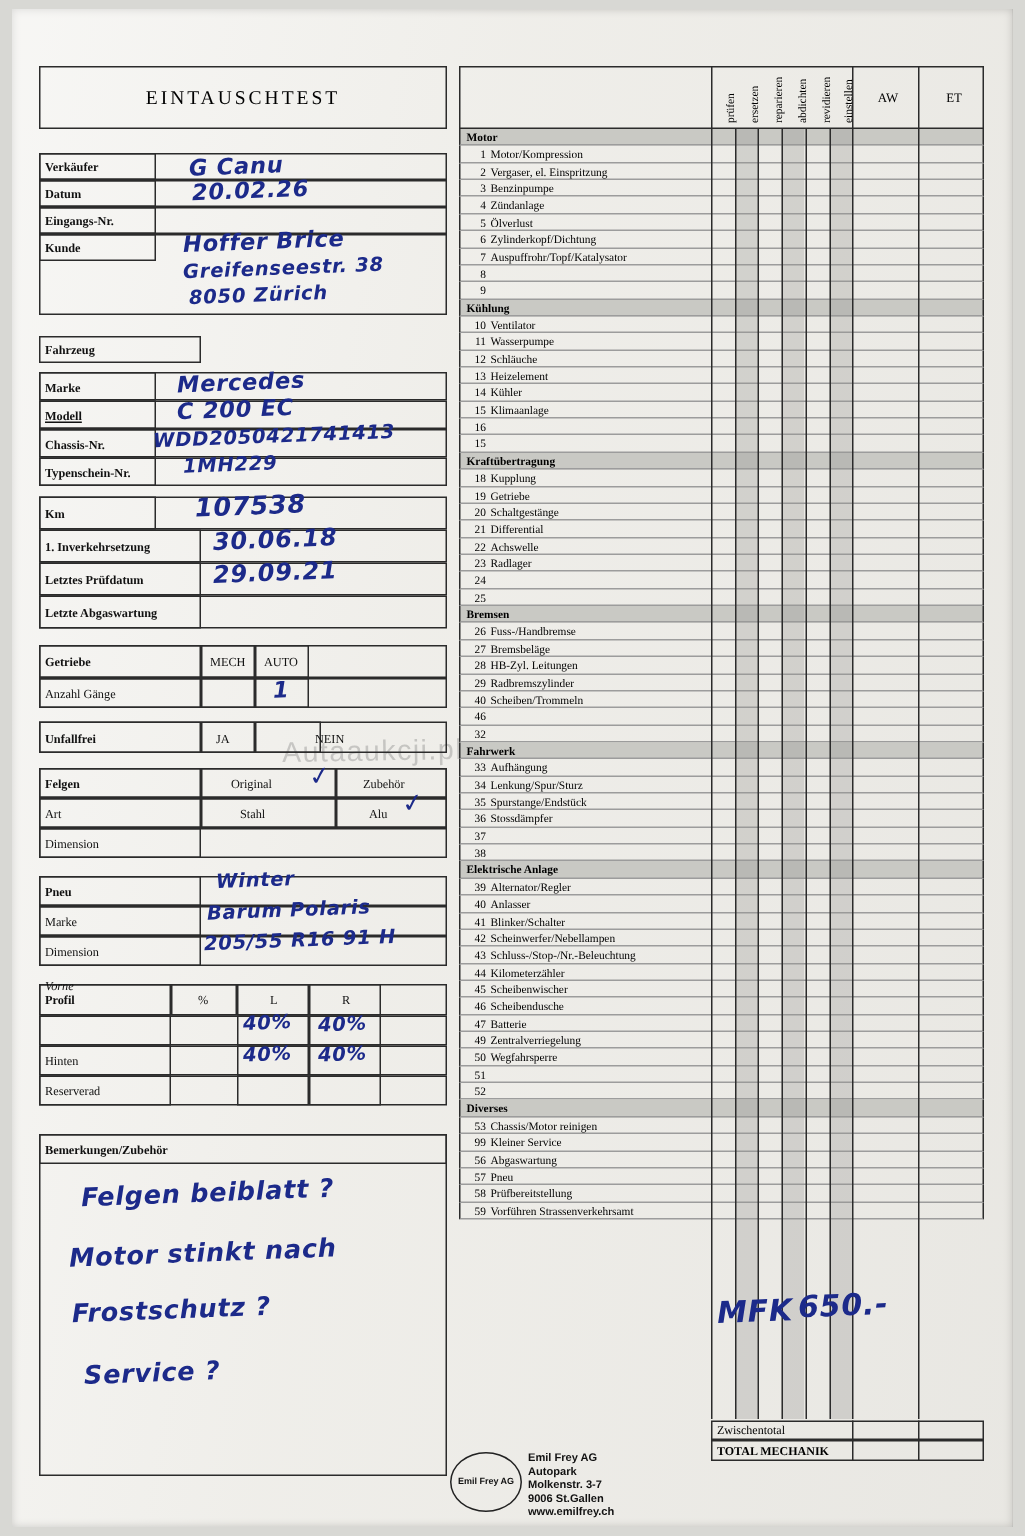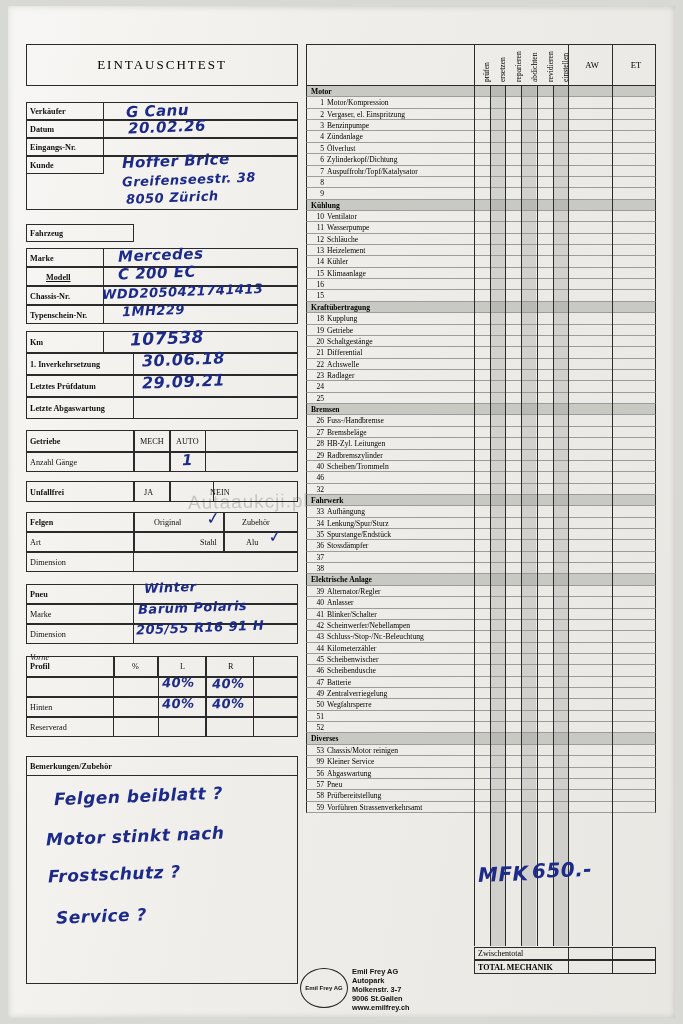--- a/index.html
+++ b/index.html
@@ -142,21 +142,21 @@
       <div class="bx" style="left:0;top:180px;width:108px;height:18px;"></div>
       <div class="lbl" style="left:4px;top:185px;font-weight:bold;">Fahrzeug</div>
 
       <div class="bx" style="left:0;top:204px;width:272px;height:19px;"></div>
       <div class="bx" style="left:0;top:204px;width:78px;height:19px;"></div>
       <div class="lbl" style="left:4px;top:210px;font-weight:bold;">Marke</div>
       <div class="hand big" style="left:92px;top:202px;">Mercedes</div>
 
       <div class="bx" style="left:0;top:223px;width:272px;height:19px;"></div>
       <div class="bx" style="left:0;top:223px;width:78px;height:19px;"></div>
-      <div class="lbl" style="left:20px;top:229px;font-weight:bold;text-decoration:underline;">Modell</div>
+      <div class="lbl" style="left:4px;top:229px;font-weight:bold;text-decoration:underline;">Modell</div>
       <div class="hand big" style="left:92px;top:220px;">C 200 EC</div>
 
       <div class="bx" style="left:0;top:242px;width:272px;height:19px;"></div>
       <div class="bx" style="left:0;top:242px;width:78px;height:19px;"></div>
       <div class="lbl" style="left:4px;top:248px;font-weight:bold;">Chassis-Nr.</div>
       <div class="hand mid" style="left:76px;top:240px;">WDD2050421741413</div>
 
       <div class="bx" style="left:0;top:261px;width:272px;height:19px;"></div>
       <div class="bx" style="left:0;top:261px;width:78px;height:19px;"></div>
       <div class="lbl" style="left:4px;top:267px;font-weight:bold;">Typenschein-Nr.</div>
@@ -211,21 +211,21 @@
       <div class="lbl" style="left:4px;top:474px;font-weight:bold;">Felgen</div>
       <div class="lbl" style="left:128px;top:474px;">Original</div>
       <div class="lbl" style="left:216px;top:474px;">Zubehör</div>
       <div class="chk" style="left:180px;top:464px;">✓</div>
 
       <div class="bx" style="left:0;top:488px;width:272px;height:20px;"></div>
       <div class="bx" style="left:0;top:488px;width:108px;height:20px;"></div>
       <div class="bx" style="left:108px;top:488px;width:90px;height:20px;"></div>
       <div class="bx" style="left:198px;top:488px;width:74px;height:20px;"></div>
       <div class="lbl" style="left:4px;top:494px;">Art</div>
-      <div class="lbl" style="left:134px;top:494px;margin-left:40px;">Stahl</div>
+      <div class="lbl" style="left:134px;top:494px;">Stahl</div>
       <div class="lbl" style="left:220px;top:494px;">Alu</div>
       <div class="chk" style="left:242px;top:482px;">✓</div>
 
       <div class="bx" style="left:0;top:508px;width:272px;height:20px;"></div>
       <div class="bx" style="left:0;top:508px;width:108px;height:20px;"></div>
       <div class="lbl" style="left:4px;top:514px;">Dimension</div>
 
       <div class="bx" style="left:0;top:540px;width:272px;height:20px;"></div>
       <div class="bx" style="left:0;top:540px;width:108px;height:20px;"></div>
       <div class="lbl" style="left:4px;top:546px;font-weight:bold;">Pneu</div>

